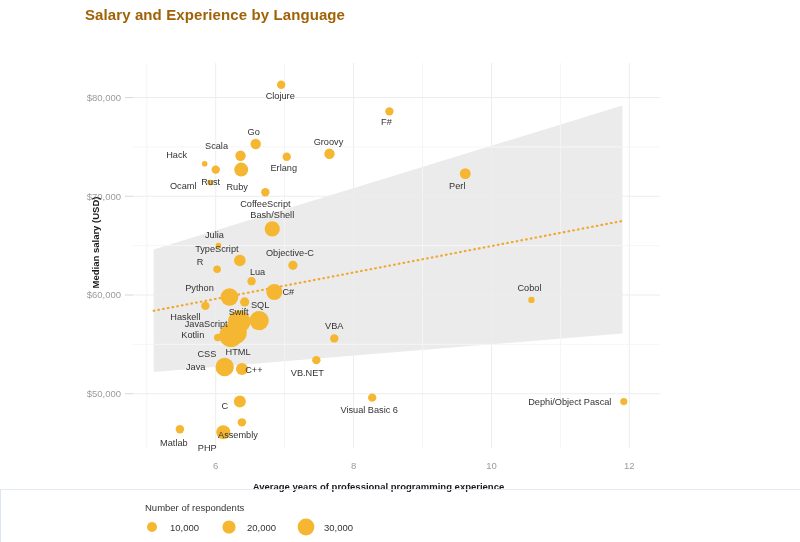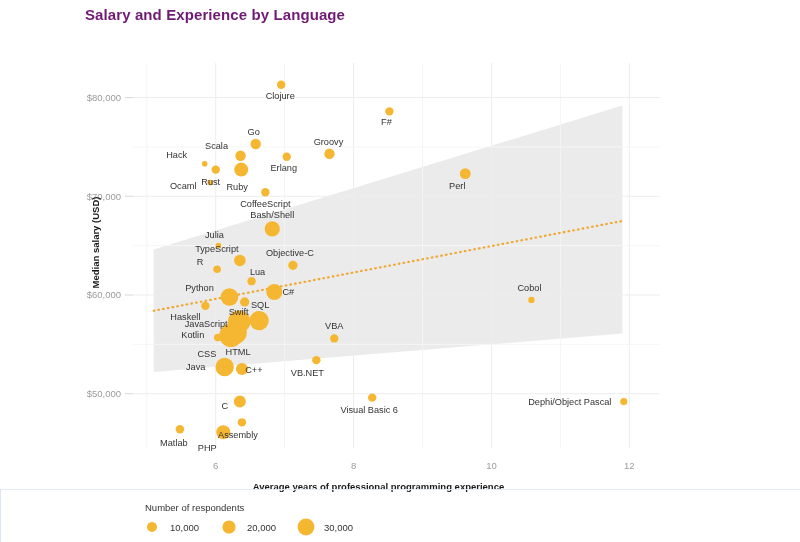--- a/index.html
+++ b/index.html
@@ -17,21 +17,21 @@
     width: 800px;
     height: 542px;
     background: #ffffff;
   }
   .chart-title {
     position: absolute;
     left: 85px;
     top: 6px;
     font-size: 15px;
     font-weight: bold;
-    color: #701a75;
+    color: #a16207;
     letter-spacing: 0.1px;
     white-space: nowrap;
   }
   svg.plot {
     position: absolute;
     left: 0;
     top: 0;
     width: 800px;
     height: 542px;
     display: block;

